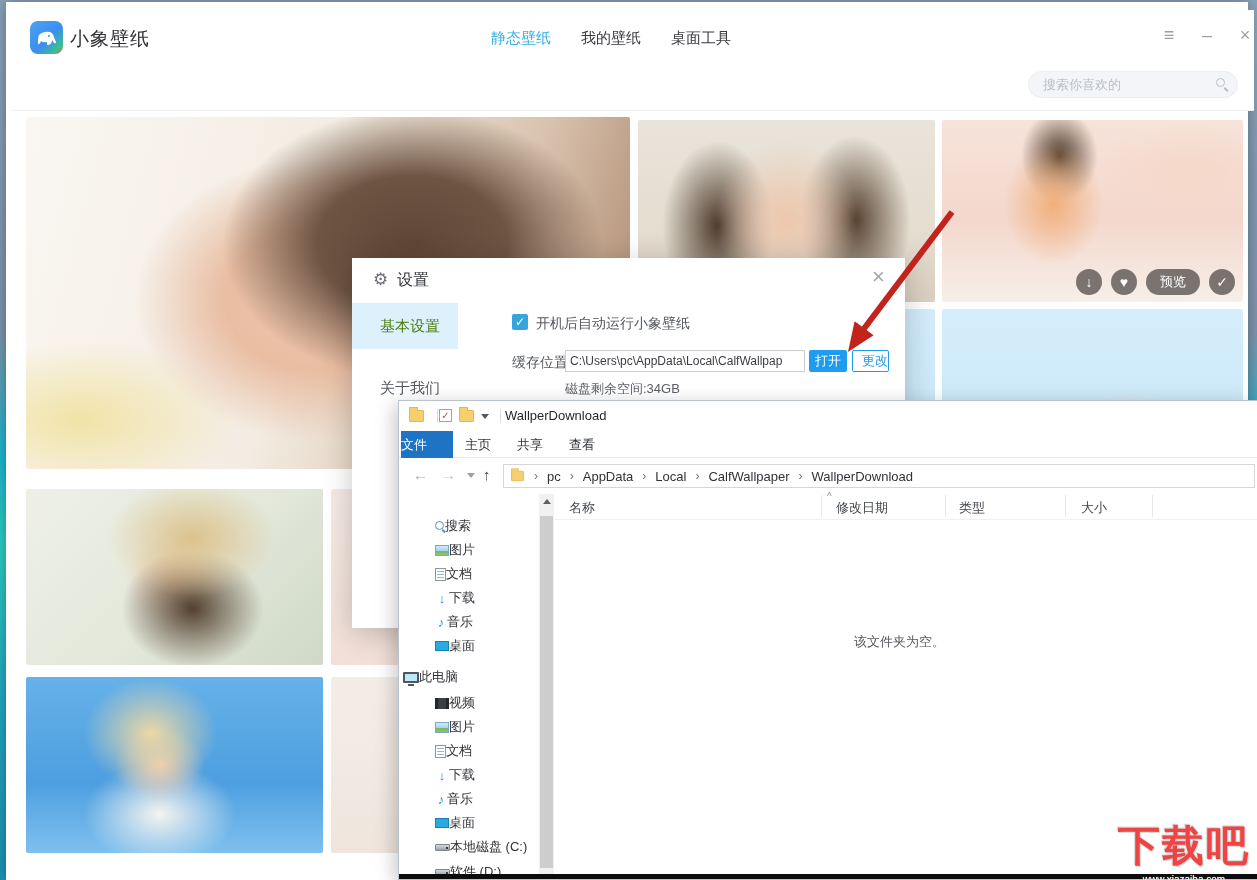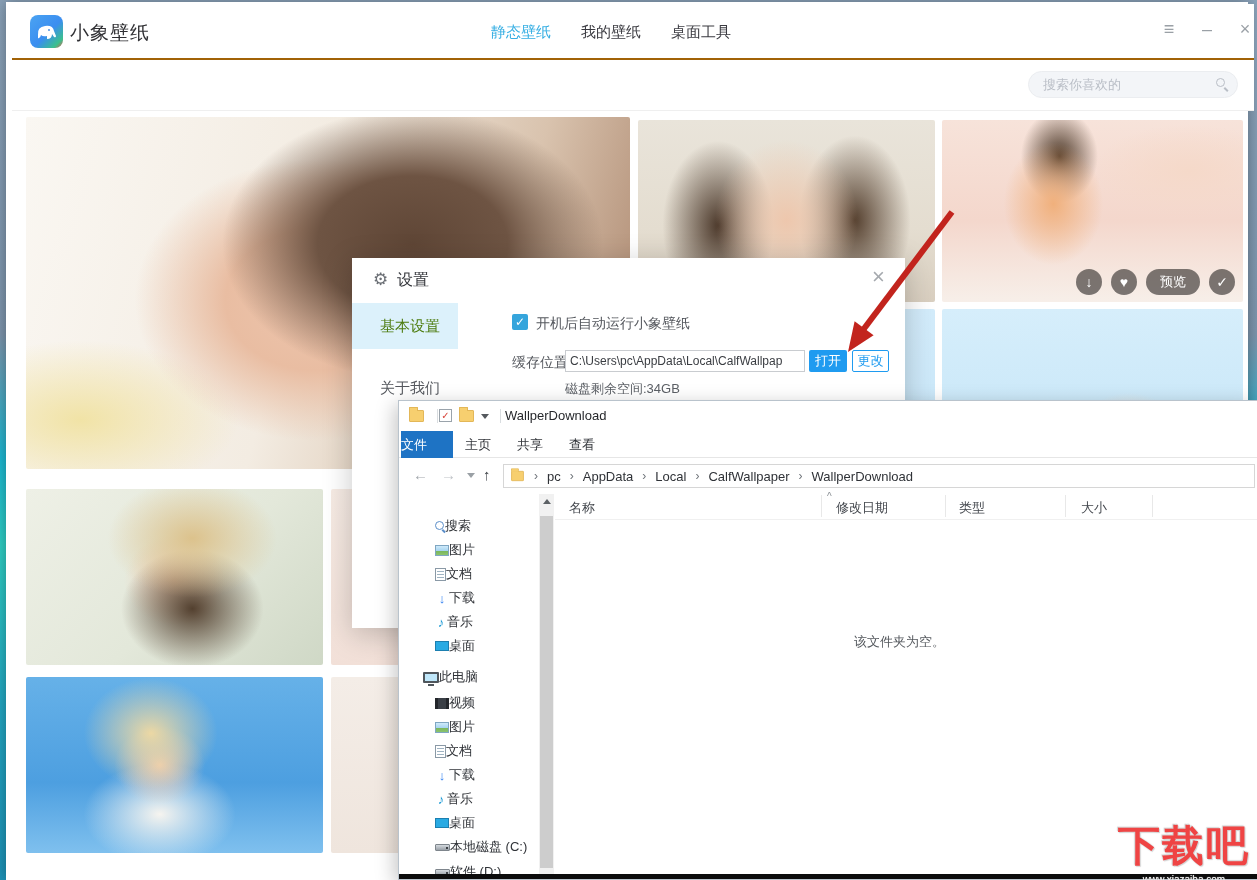--- a/index.html
+++ b/index.html
@@ -5,21 +5,21 @@
   * { margin:0; padding:0; box-sizing:border-box; }
   html,body { width:1257px; height:880px; overflow:hidden;
     font-family:"Liberation Sans","DejaVu Sans",sans-serif; }
   body { position:relative;
     background:linear-gradient(180deg,#8ba3ba 0%,#7e96ae 38%,#1cb9d4 52%,#2fd0c5 62%,#23a8c4 80%,#1d93b8 100%); }
 
   
   .app-window { position:absolute; left:6px; top:2px; width:1242px; height:878px;
     background:#fff; box-shadow:0 0 14px rgba(0,0,0,.35); }
 
-  .app-header { position:absolute; left:6px; top:2px; width:1242px; height:56px;
+  .app-header { position:absolute; left:6px; top:8px; width:1242px; height:56px;
     background:#fff; border-bottom:2px solid #a16207; }
   .logo { position:absolute; left:18px; top:11px; width:33px; height:33px; border-radius:8px;
     background:linear-gradient(135deg,#4aa3f2 0%,#3b8ef0 55%,#3bc08e 85%,#e05b4b 100%); }
   .logo svg { position:absolute; left:4px; top:6px; }
   .app-title { position:absolute; left:58px; top:16px; font-size:19px; color:#2f2f33; letter-spacing:1px; }
   .main-nav { position:absolute; left:479px; top:19px; display:flex; gap:30px; font-size:15px; color:#3a3a40;align-items:center; }
   .main-nav .tab { cursor:pointer; }
   .main-nav .tab.active { color:#35aee3; }
   .win-controls { position:absolute; top:14px; left:1148px; display:flex; gap:20px; color:#9aa0a6; }
   .win-controls span { width:18px; text-align:center; font-size:18px; line-height:22px; cursor:pointer; }
@@ -101,21 +101,21 @@
   .dlg-check { position:absolute; left:160px; top:56px; width:16px; height:16px; border-radius:2px;
     background:#35a5dc; color:#fff; font-size:12px; line-height:16px; text-align:center; cursor:pointer; }
   .dlg-check-label { position:absolute; left:184px; top:57px; font-size:14px; color:#55585e; }
   .dlg-cache-label { position:absolute; left:160px; top:96px; font-size:14px; color:#55585e; }
   .dlg-path { position:absolute; left:213px; top:92px; width:240px; height:22px;
     border:1px solid #c9ccd0; font-size:12px; color:#3a3d42; padding:0 4px; outline:none;
     font-family:"Liberation Sans","DejaVu Sans",sans-serif; white-space:nowrap; overflow:hidden; background:#fff; }
   .dlg-open { position:absolute; left:457px; top:92px; width:38px; height:22px; background:#1f9bf0;
     color:#fff; font-size:13px; text-align:center; line-height:22px; border-radius:2px; cursor:pointer; }
   .dlg-change { position:absolute; left:500px; top:92px; width:37px; height:22px; background:#fff;
-    border:1px solid #1f9bf0; color:#1f9bf0; font-size:13px; text-align:center; line-height:20px;
+    border:1px solid #1f9bf0; color:#1f9bf0; font-size:13px; text-align:right; line-height:20px;
     border-radius:2px; cursor:pointer; }
   .dlg-disk { position:absolute; left:213px; top:122px; font-size:13px; color:#5c6066; }
 
   
   .explorer { position:absolute; left:398px; top:400px; width:860px; height:480px; background:#fff;
     border:1px solid #b9c3cc; box-shadow:-4px 4px 18px rgba(0,0,0,.22); z-index:10; }
   .exp-titlebar { position:absolute; left:0; top:0; width:100%; height:30px; background:#fff; }
   .fold-icon { position:relative; display:inline-block; width:15px; height:12px; background:#f7cf6f;
     border:1px solid #e3b758; border-radius:1px; }
   .fold-icon::before { content:""; position:absolute; left:-1px; top:-4px; width:7px; height:3px;
@@ -136,21 +136,21 @@
     background:#fff; }
   .crumb-row { position:absolute; left:6px; top:0; height:22px; display:flex; align-items:center; gap:9px;
     font-size:13px; color:#2f3237; }
   .crumb { cursor:pointer; }
   .crumb-chev { color:#6f747a; font-size:12px; cursor:pointer; }
   .exp-main { position:absolute; left:0; top:92px; width:100%; height:383px; }
   .side-item { position:absolute; left:0; width:140px; height:24px; display:flex; align-items:center;
     font-size:13px; color:#2f3237; cursor:pointer;margin-top:12px; }
   .side-item .lbl { white-space:nowrap; }
   .indent1 { padding-left:36px; }
-  .indent0 { padding-left:24px; }
+  .indent0 { padding-left:4px; }
   
   .i-search { position:relative; width:10px; height:10px; flex:0 0 10px; }
   .i-search::before { content:""; position:absolute; left:0; top:0; width:7px; height:7px;
     border:1.5px solid #5b8ec9; border-radius:50%; }
   .i-search::after { content:""; position:absolute; left:7.5px; top:7.5px; width:4px; height:1.5px;
     background:#5b8ec9; transform:rotate(45deg); transform-origin:0 0; }
   .i-pic { width:14px; height:11px; flex:0 0 14px; border:1px solid #7fa6c2;
     background:linear-gradient(180deg,#cfeafa 0%,#a5d3f0 55%,#79b65c 56%,#8cc46e 100%); }
   .i-doc { position:relative; width:11px; height:13px; flex:0 0 11px; border:1px solid #8a99a6; background:#fff; }
   .i-doc::after { content:""; position:absolute; left:1px; top:2px; width:7px; height:8px;

